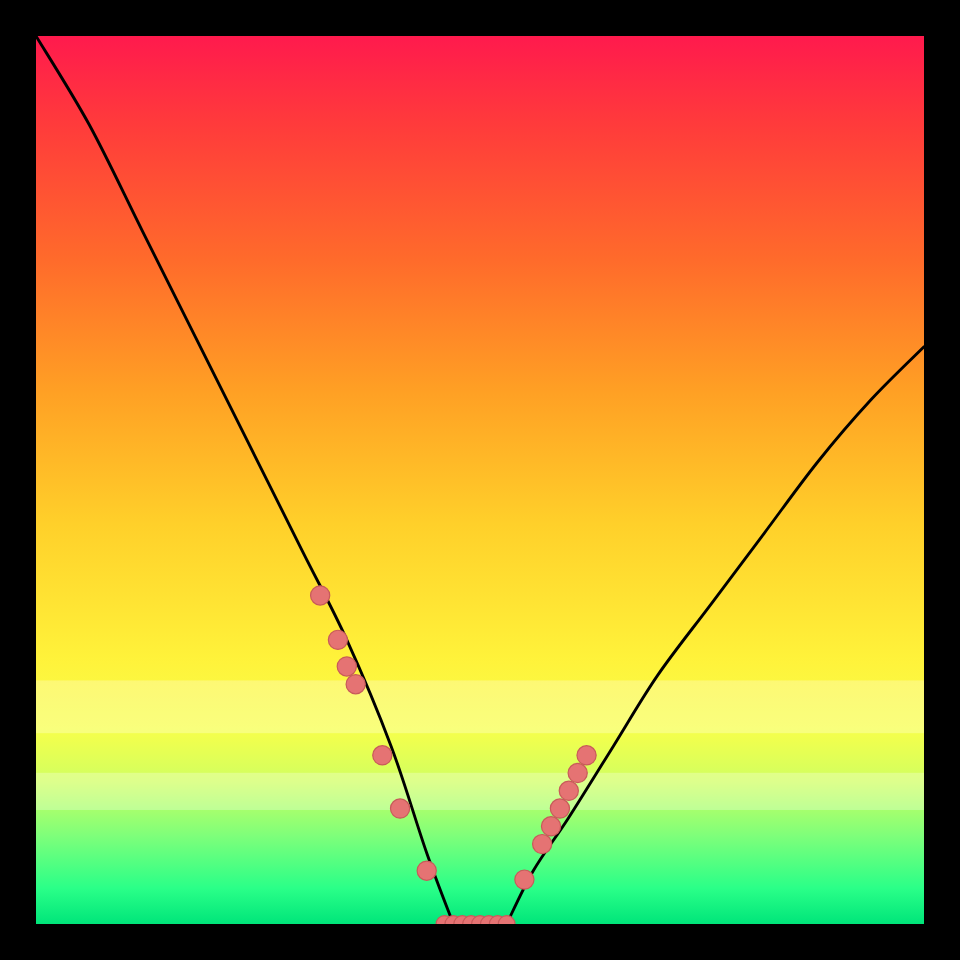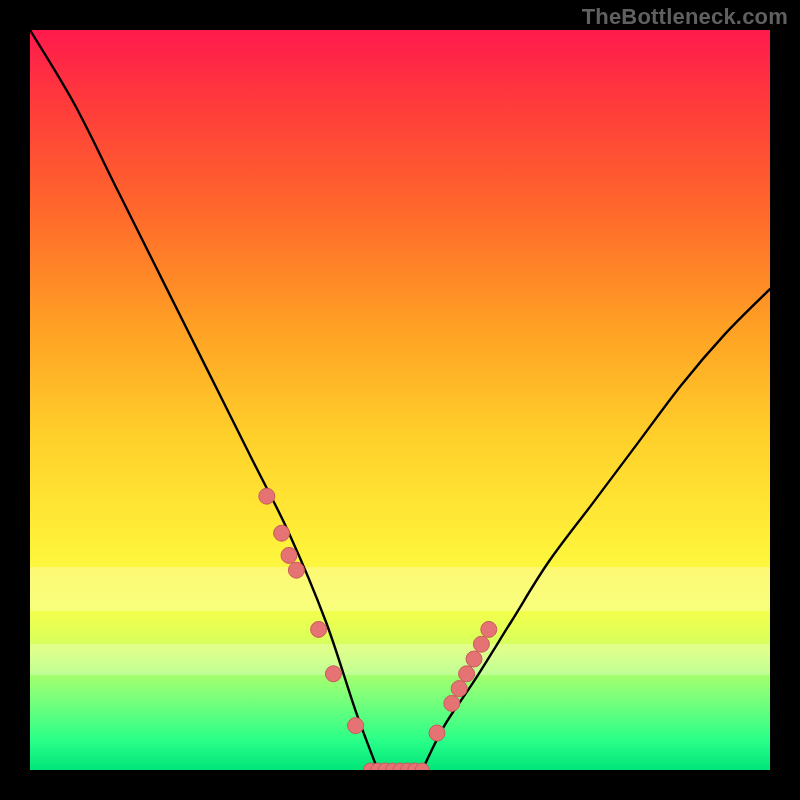--- a/index.html
+++ b/index.html
@@ -58,21 +58,20 @@
     top: 0;
     left: 0;
     width: 740px;
     height: 740px;
   }
 </style>
 </head>
 <body>
 
 <div class="frame">
-  <div class="watermark">TheBottleneck.com</div>
 
   <div class="plot">
     <div class="pale-band" style="top:72.5%; height:6%;"></div>
     <div class="pale-band" style="top:83%; height:4.2%;"></div>
 
     <svg class="curves" viewBox="0 0 740 740" preserveAspectRatio="none">
       <g id="series-group">
           <path d="M 0,0 C 7.3999999999999995,12.333333333333334 29.6,46.866666666666674 44.4,74 C 59.199999999999996,101.13333333333333 74,133.19999999999996 88.8,162.79999999999995 C 103.6,192.39999999999995 118.39999999999999,221.99999999999997 133.2,251.59999999999997 C 148,281.2 162.79999999999998,310.79999999999995 177.6,340.4 C 192.4,370 208.43333333333334,402.06666666666666 222,429.2 C 235.56666666666666,456.3333333333333 246.66666666666666,476.06666666666666 259,503.2 C 271.3333333333333,530.3333333333334 284.9,562.4 296,592 C 307.1,621.6 316.9666666666667,656.1333333333333 325.6,680.8 C 334.23333333333335,705.4666666666666 344.09999999999997,730.1333333333333 347.79999999999995,740" fill="none" stroke="#000000" stroke-width="2.4" stroke-linecap="round"></path>
           <path d="M 392.20000000000005,740 C 395.90000000000003,732.6 405.7666666666667,710.4 414.40000000000003,695.6 C 423.03333333333336,680.8000000000001 432.9,668.4666666666667 444,651.2 C 455.1,633.9333333333334 468.6666666666667,611.7333333333333 481,592 C 493.3333333333333,572.2666666666667 504.43333333333334,552.5333333333333 518,532.8 C 531.5666666666666,513.0666666666666 547.6,493.33333333333337 562.4,473.6 C 577.1999999999999,453.8666666666667 592,434.1333333333333 606.8,414.4 C 621.5999999999999,394.66666666666663 636.4000000000001,373.7 651.2,355.2 C 666,336.7 680.8,319.4333333333334 695.5999999999999,303.40000000000003 C 710.3999999999999,287.3666666666667 732.6,266.4 740,259" fill="none" stroke="#000000" stroke-width="2.4" stroke-linecap="round"></path>
           <path d="M 347.79999999999995,740 C 355.2,740 384.8,740 392.20000000000005,740" fill="none" stroke="#000000" stroke-width="2.4" stroke-linecap="round"></path>

